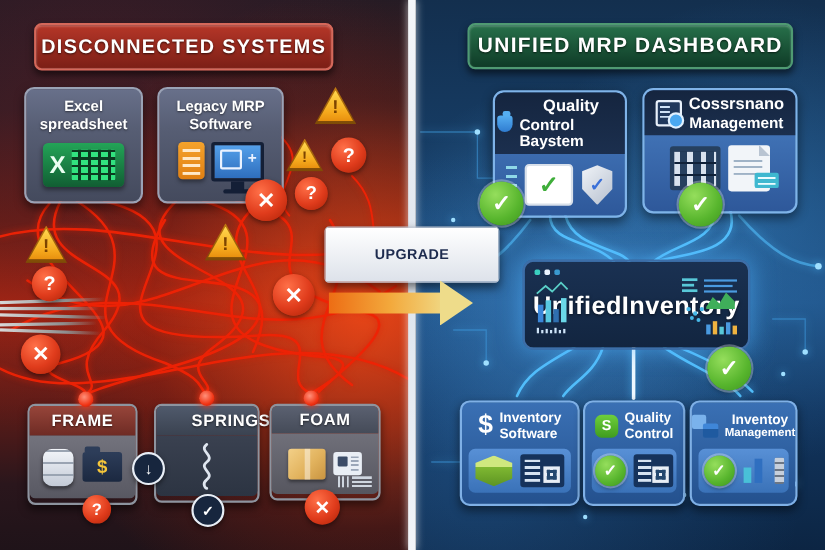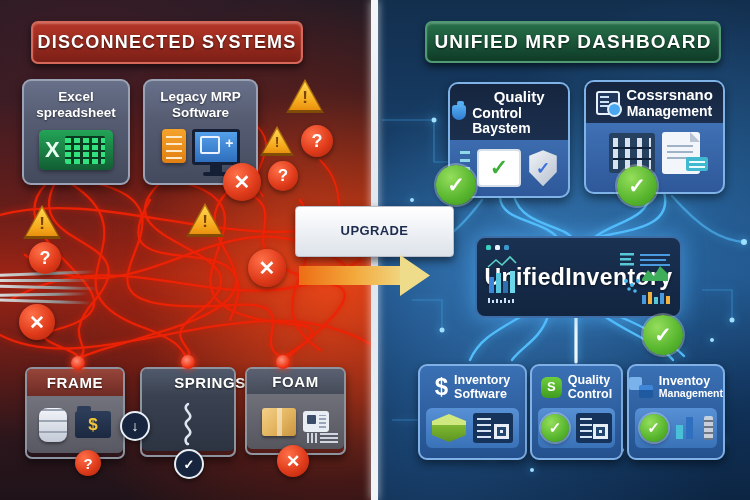--- a/index.html
+++ b/index.html
@@ -183,21 +183,21 @@
   .bbox{top:364px;height:92px;z-index:4;border-radius:9px;border:2px solid #7fb0e6;color:#fff;
     background:linear-gradient(180deg,#3a70b4,#24518e);box-shadow:0 4px 9px rgba(0,0,0,.45);}
   .bh{display:flex;align-items:center;justify-content:center;gap:6px;height:42px;
     font-weight:800;font-size:12.5px;line-height:1.12;}
   .bh .two{display:flex;flex-direction:column;}
   .bbody{margin:0 6px;height:40px;border-radius:6px;
     background:linear-gradient(180deg,#5890d6,#3a72b8);
     display:flex;align-items:center;justify-content:center;gap:7px;}
   .acc-box{left:418px;width:105px;}
   .qc-box{left:530px;width:89px;}
-  .inv-box{left:627px;width:94px;}
+  .inv-box{left:627px;width:94px;text-align:center;}
   .dollar-g{font-size:24px;font-weight:800;line-height:1;}
   .sbadge{width:21px;height:21px;border-radius:6px;background:linear-gradient(180deg,#6ecf3c,#3f9c1e);
     display:flex;align-items:center;justify-content:center;font-weight:900;font-size:13px;color:#fff;}
   .cube-ic{position:relative;width:24px;height:21px;}
   .cube-ic::before{content:"";position:absolute;left:0;top:0;width:13px;height:13px;border-radius:2px;background:#7ab2ec;}
   .cube-ic::after{content:"";position:absolute;right:0;bottom:0;width:14px;height:13px;border-radius:2px;
     background:linear-gradient(180deg,#3f86d8 0 35%,#1f5aa0 35%);}
   .g3d{width:34px;height:28px;clip-path:polygon(50% 0,100% 25%,100% 75%,50% 100%,0 75%,0 25%);
     background:linear-gradient(180deg,#cfe87f 0 38%,#7fb832 38%,#5d9422);}
   .bld{position:relative;width:40px;height:30px;border-radius:3px;background:#16335c;}

